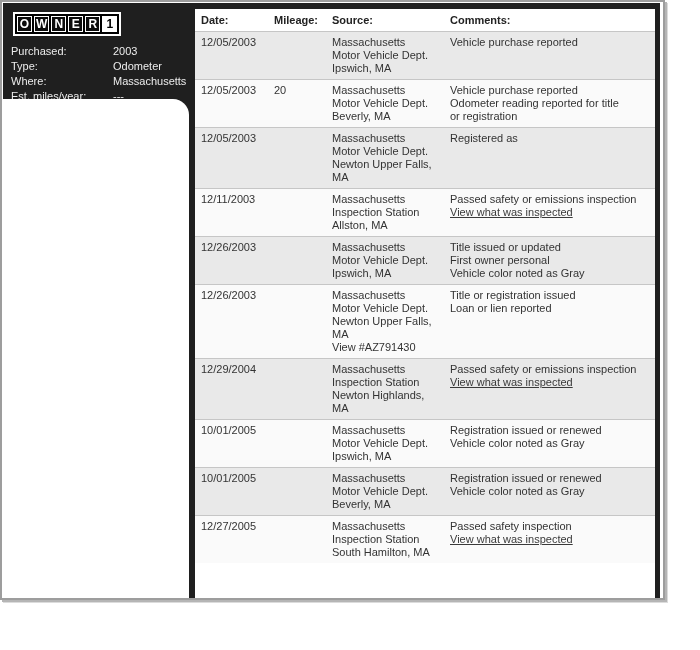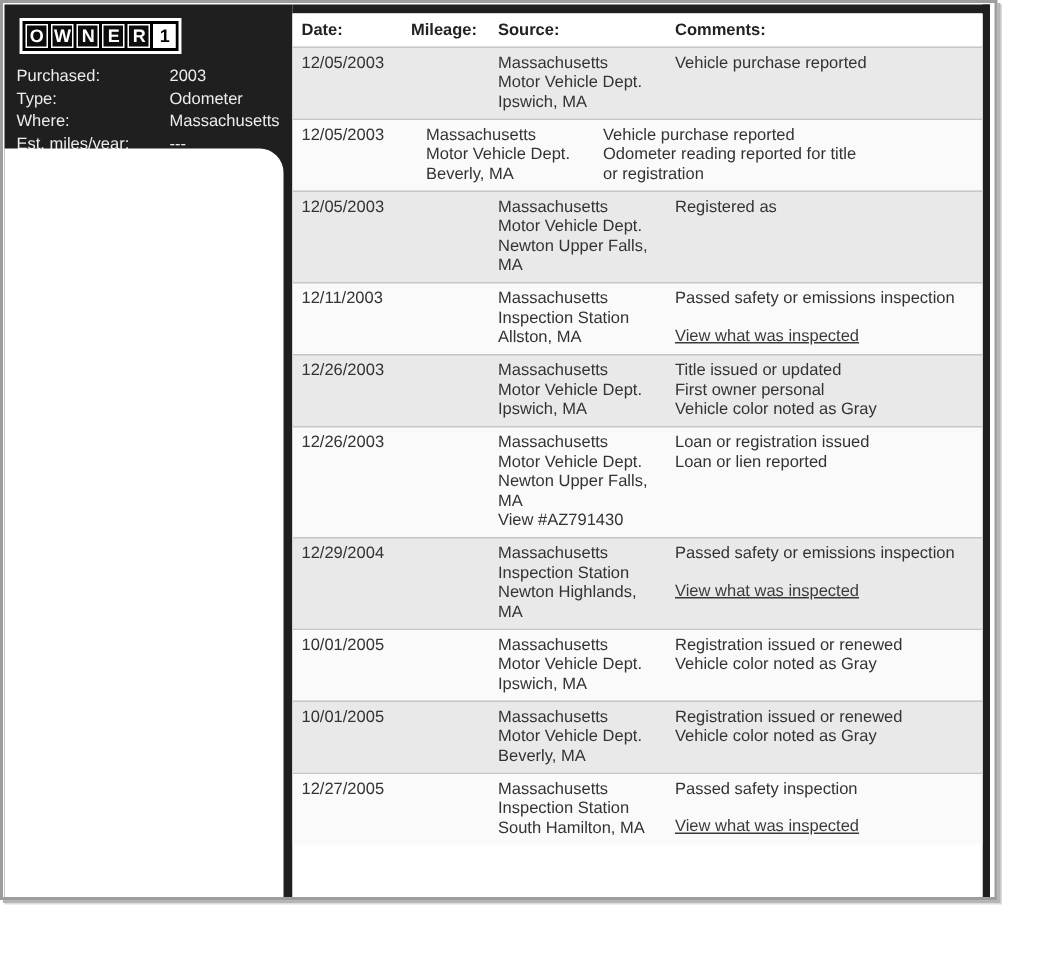--- a/index.html
+++ b/index.html
@@ -35,21 +35,21 @@
   .t-header{display:flex;font-weight:bold;color:#222;padding:5px 0 5px 0;background:#fff;}
   .t-row{display:flex;padding:4px 0;border-top:1px solid var(--divider);}
   .t-row.shaded{background:var(--row-shaded);}
   .t-row.plain{background:var(--row-plain);}
   .c-date{flex:0 0 73px;padding-left:6px;}
   .c-mileage{flex:0 0 48px;text-align:left;}
   .c-source{flex:0 0 112px;padding-left:10px;}
   .c-comments{flex:1;padding-left:6px;padding-right:4px;}
   .cell{line-height:13px;}
   .cell div{line-height:13px;}
-  .inspect-link{display:inline-block;margin-top:12px;color:var(--link);
+  .inspect-link{display:inline-block;color:var(--link);
     text-decoration:underline;cursor:pointer;}
 </style>
 </head>
 <body>
 
 <div class="panel">
   <div class="inner">
 
     <div class="owner-col">
       <div class="owner-box">
@@ -108,20 +108,21 @@
             </div>
     <div class="cell c-comments">
       <div>
                 <div>Vehicle purchase reported</div>
               </div>
 
     </div>
   </div>
           <div class="t-row plain">
     <div class="cell c-date">12/05/2003</div>
+    <div class="cell c-mileage">20</div>
     <div class="cell c-source">
               <div>Massachusetts</div>
               <div>Motor Vehicle Dept.</div>
               <div>Beverly, MA</div>
             </div>
     <div class="cell c-comments">
       <div>
                 <div>Vehicle purchase reported</div>
                 <div>Odometer reading reported for title</div>
                 <div>or registration</div>
@@ -182,21 +183,21 @@
     <div class="cell c-mileage"></div>
     <div class="cell c-source">
               <div>Massachusetts</div>
               <div>Motor Vehicle Dept.</div>
               <div>Newton Upper Falls,</div>
               <div>MA</div>
               <div>View #AZ791430</div>
             </div>
     <div class="cell c-comments">
       <div>
-                <div>Loan or registration issued</div>
+                <div>Title or registration issued</div>
                 <div>Loan or lien reported</div>
               </div>
 
     </div>
   </div>
           <div class="t-row shaded">
     <div class="cell c-date">12/29/2004</div>
     <div class="cell c-mileage"></div>
     <div class="cell c-source">
               <div>Massachusetts</div>

